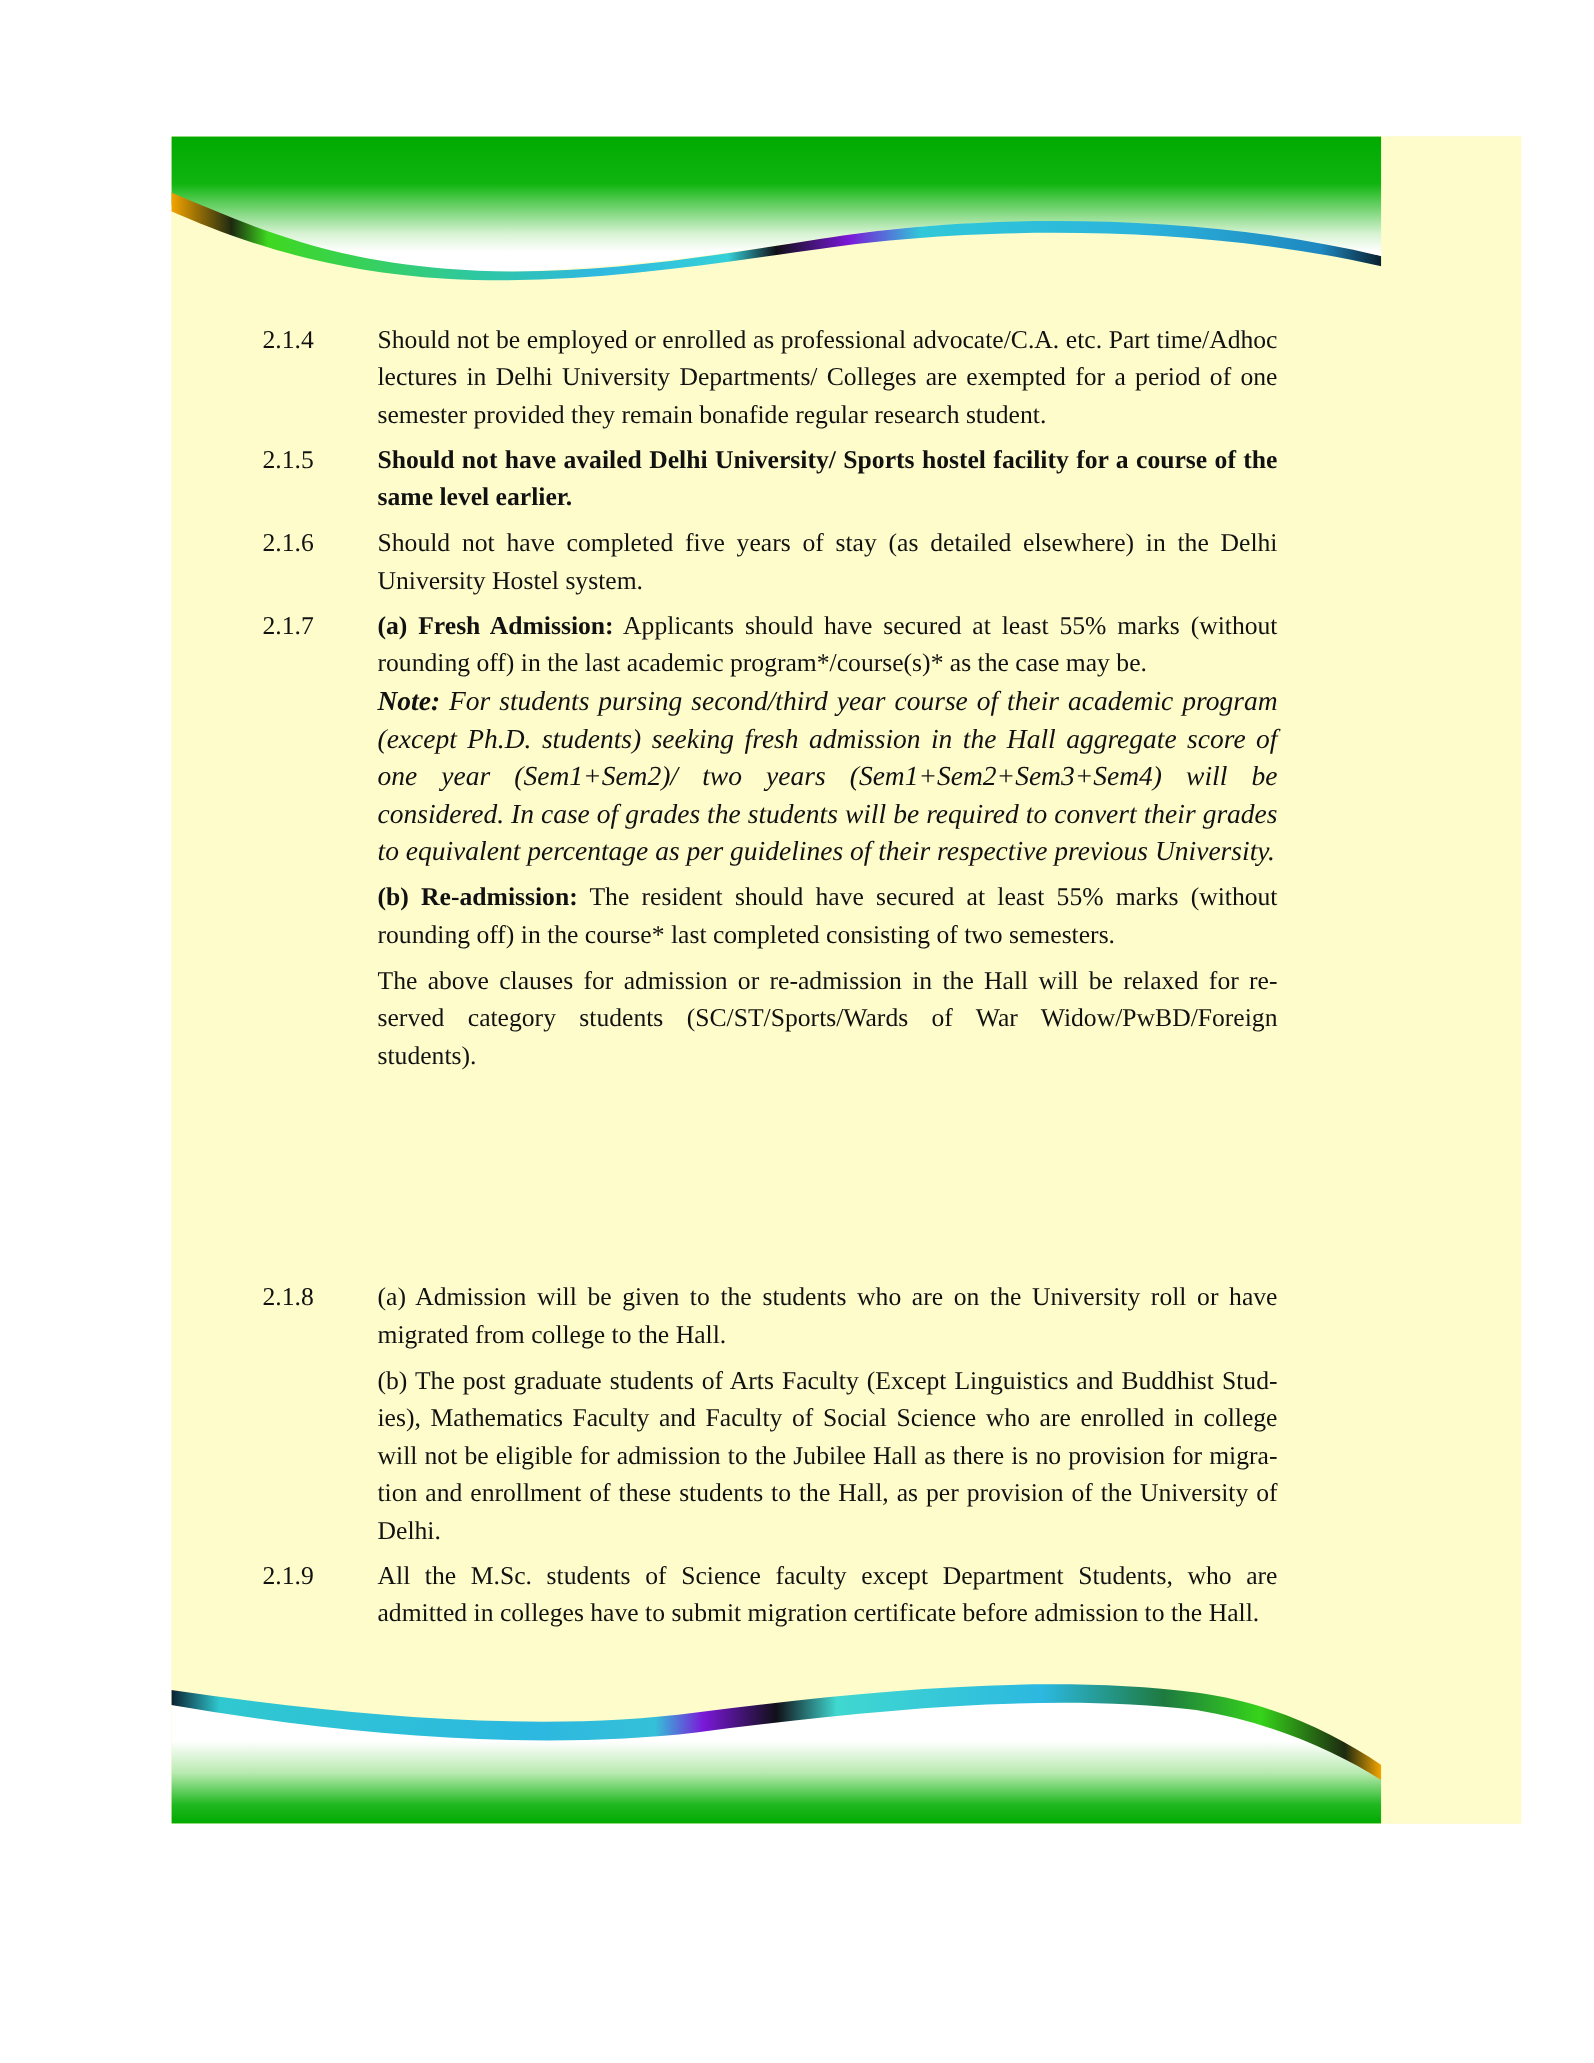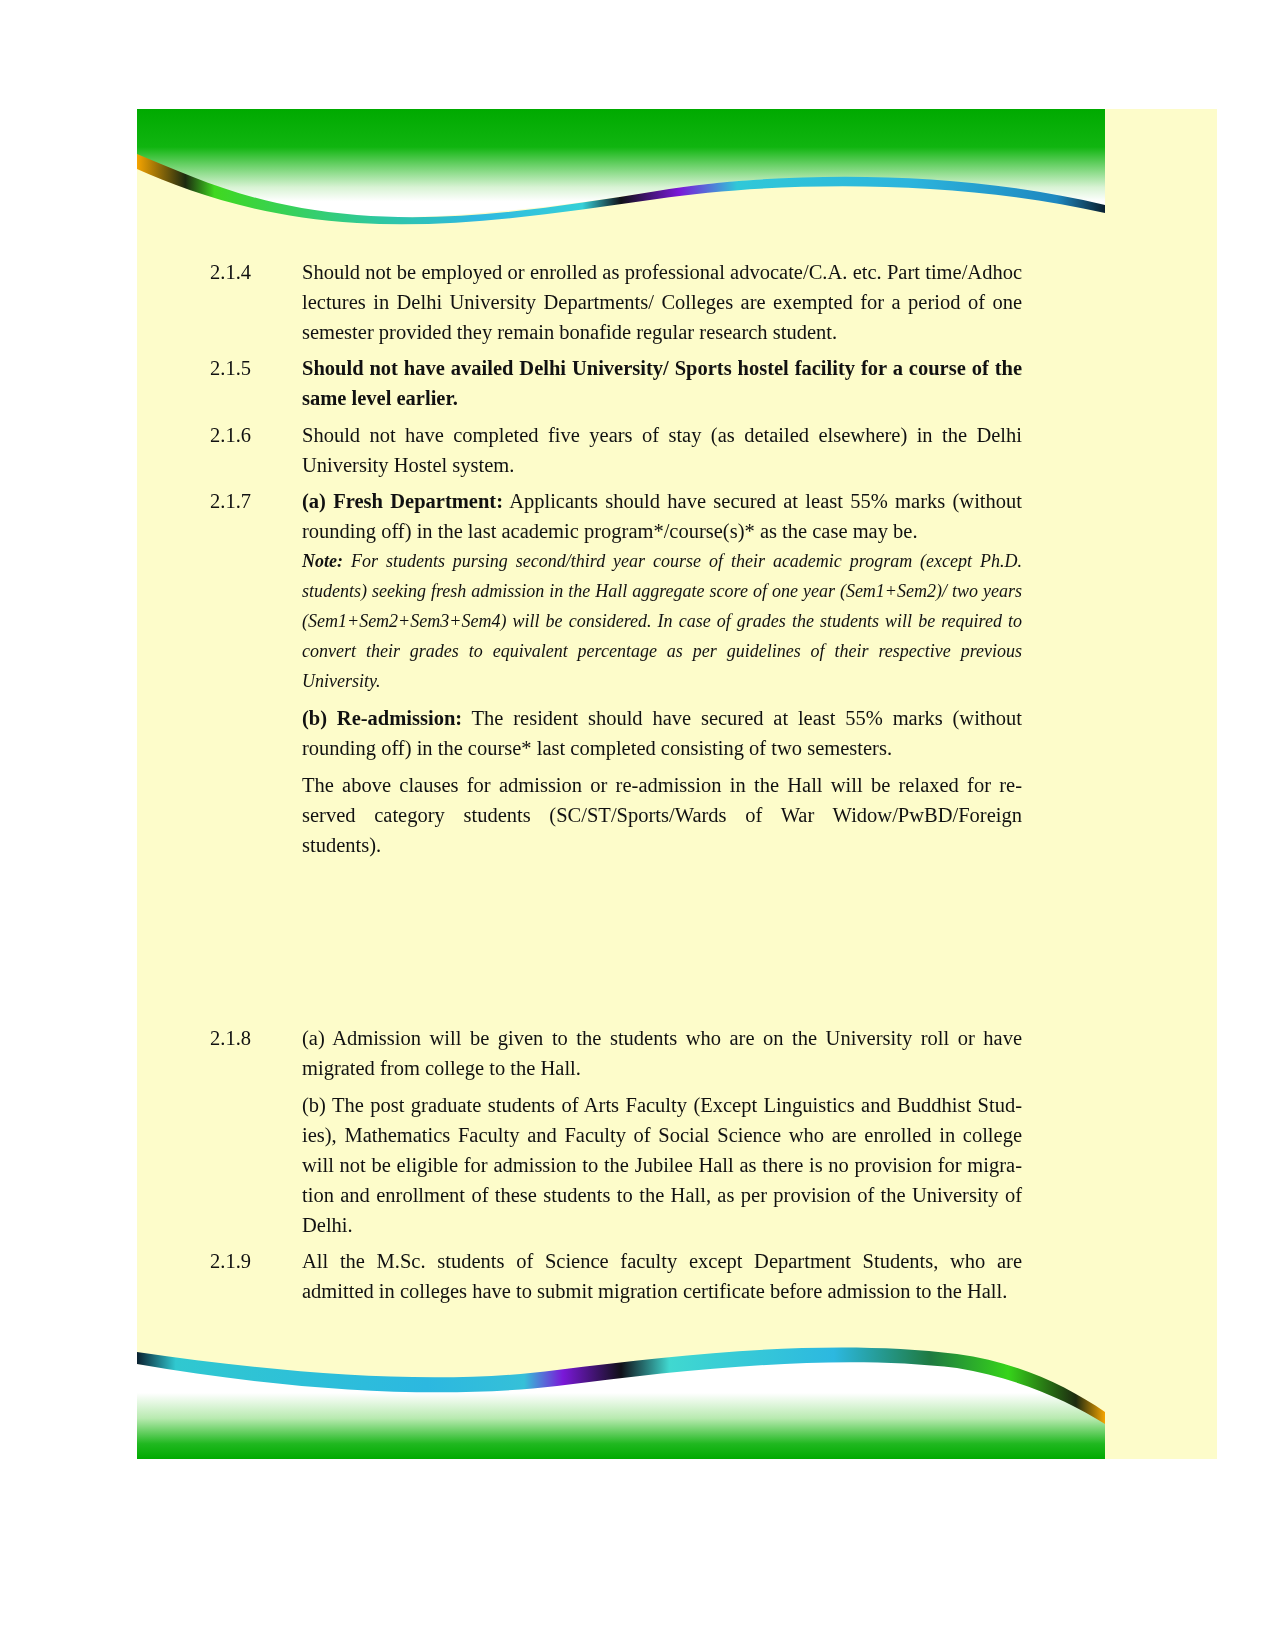--- a/index.html
+++ b/index.html
@@ -20,21 +20,21 @@
     }
     .clause {
       position: absolute; left: 73px; width: 812px;
       font-size: 20.5px; line-height: 30px;
     }
     .clause .num { position: absolute; left: 0; top: 0; width: 70px; }
     .clause .body { margin-left: 92px; text-align: justify; }
     .clause p { margin: 0; }
     .clause p + p { margin-top: 7px; }
     .bold { font-weight: bold; }
-    .note { font-style: italic; font-size: 18px; line-height: 30px; }
+    .note { font-style: italic; font-size: 22px; line-height: 30px; }
     .note b { font-weight: bold; }
     .lbl { font-weight: bold; }
   </style>
 </head>
 <body>
 
 <div class="page">
 
   <svg class="band band-top" viewBox="0 0 968 120" preserveAspectRatio="none">
     <defs>
@@ -83,21 +83,21 @@
     <div class="clause" style="top:311px">
       <span class="num">2.1.6</span>
       <div class="body">
         <p>Should not have completed five years of stay (as detailed elsewhere) in the Delhi University Hostel system.</p>
       </div>
     </div>
 
     <div class="clause" style="top:377px">
       <span class="num">2.1.7</span>
       <div class="body">
-        <p><span class="lbl">(a) Fresh Department:</span><span> Applicants should have secured at least 55% marks (without rounding off) in the last academic program*/course(s)* as the case may be.</span></p>
+        <p><span class="lbl">(a) Fresh Admission:</span><span> Applicants should have secured at least 55% marks (without rounding off) in the last academic program*/course(s)* as the case may be.</span></p>
         <p class="note" style="margin-top:0"><b>Note:</b><span> For students pursing second/third year course of their academic program (except Ph.D. students) seeking fresh admission in the Hall aggregate score of one year (Sem1+Sem2)/ two years (Sem1+Sem2+Sem3+Sem4) will be considered. In case of grades the students will be required to convert their grades to equivalent percentage as per guidelines of their respective previous University.</span></p>
         <p><span class="lbl">(b) Re-admission:</span><span> The resident should have secured at least 55% marks (without rounding off) in the course* last completed consisting of two semesters.</span></p>
         <p>The above clauses for admission or re-admission in the Hall will be relaxed for re-served category students (SC/ST/Sports/Wards of War Widow/PwBD/Foreign students).</p>
       </div>
     </div>
 
     <div class="clause" style="top:914px">
       <span class="num">2.1.8</span>
       <div class="body">
         <p>(a) Admission will be given to the students who are on the University roll or have migrated from college to the Hall.</p>

